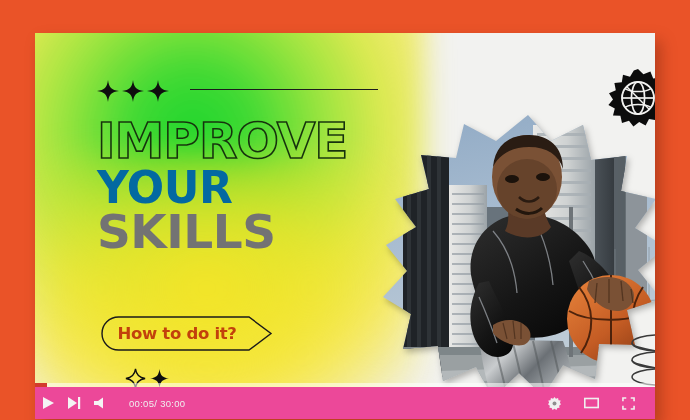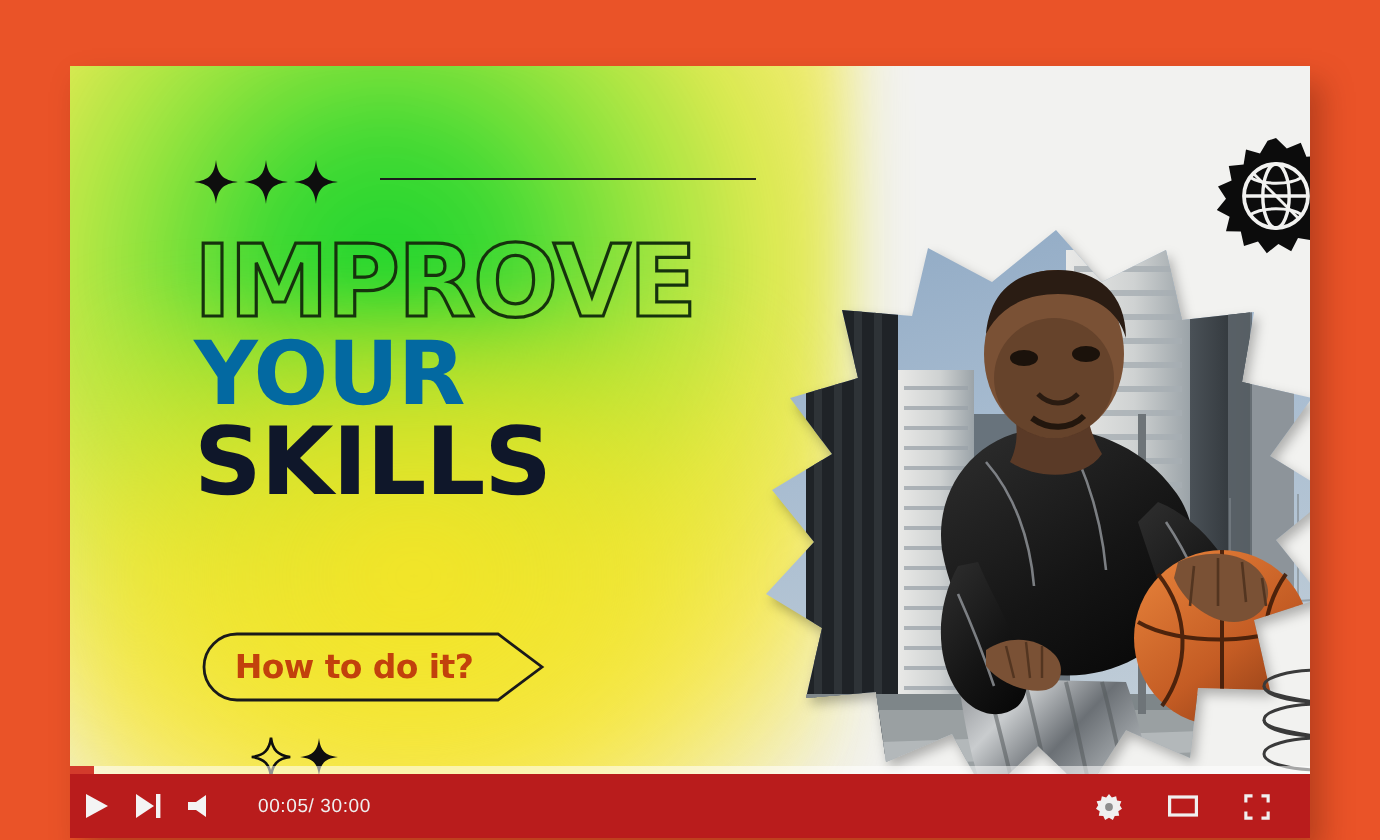--- a/index.html
+++ b/index.html
@@ -49,21 +49,21 @@
     color:transparent;
     -webkit-text-stroke:1.6px #16320d;
     font-family:"DejaVu Sans", sans-serif;
     margin:0;
   }
   .h-white{
     font-size:44px;font-weight:800;letter-spacing:-.5px;color:#0369a1;
     font-family:"DejaVu Sans", sans-serif;margin:0;margin-top:4px;
   }
   .h-black{
-    font-size:47px;font-weight:800;letter-spacing:-.5px;color:#0f172a;
+    font-size:47px;font-weight:800;letter-spacing:-.5px;color:#737373;
     font-family:"DejaVu Sans", sans-serif;margin:0;margin-top:2px;
   }
 
   
   .cta{
     position:absolute;left:66px;top:283px;height:35px;width:172px;
     cursor:pointer;
   }
   .cta-label{
     position:absolute;left:0;top:0;width:152px;height:35px;
@@ -84,21 +84,21 @@
   
   .photo-wrap{position:absolute;left:348px;top:78px;width:290px;height:292px;}
   .photo{
     position:absolute;inset:0;
     filter:drop-shadow(2px 3px 3px rgba(0,0,0,.28));
   }
 
   
   .player{
     position:absolute;left:0;bottom:0;width:620px;height:32px;
-    background:#b91c1c;display:flex;align-items:center;
+    background:#ec4899;display:flex;align-items:center;
   }
   .progress-track{
     position:absolute;left:0;top:-4px;width:620px;height:4px;
     background:rgba(255,255,255,.55);
   }
   .progress-fill{position:absolute;left:0;top:0;height:4px;width:11px;background:#d33b2c;}
   .pbtn{
     width:26px;height:26px;display:flex;align-items:center;justify-content:center;
     cursor:pointer;
   }

